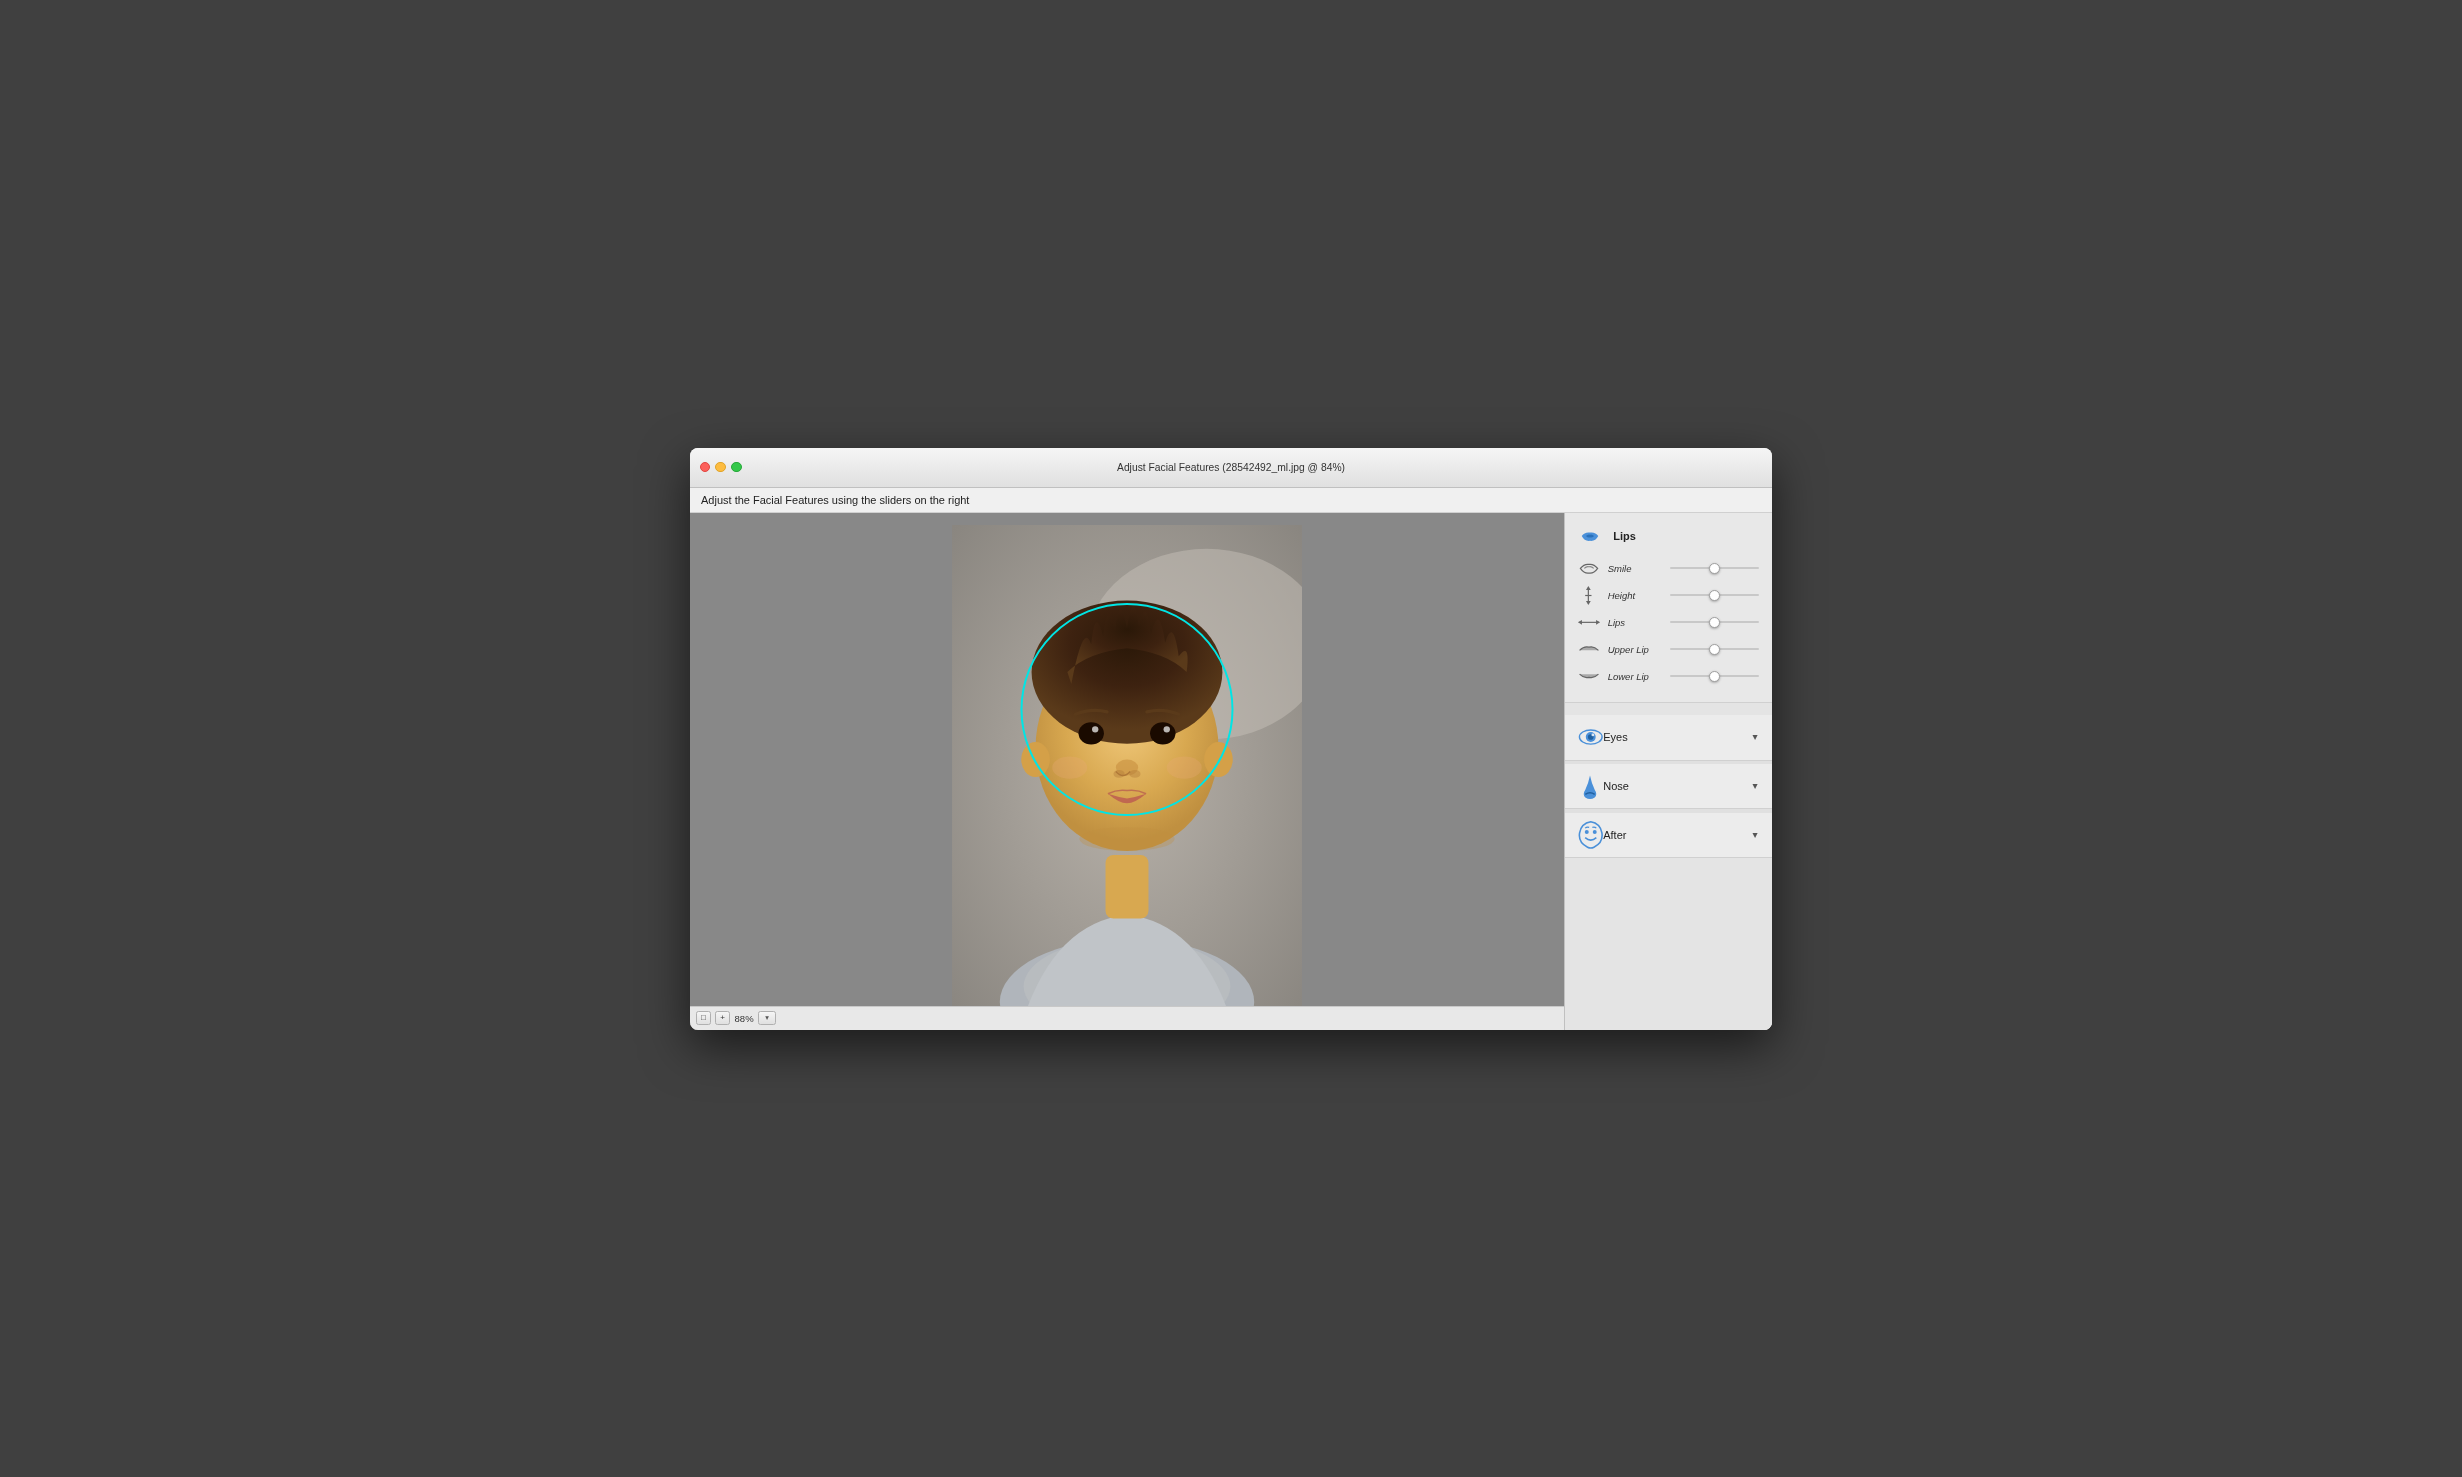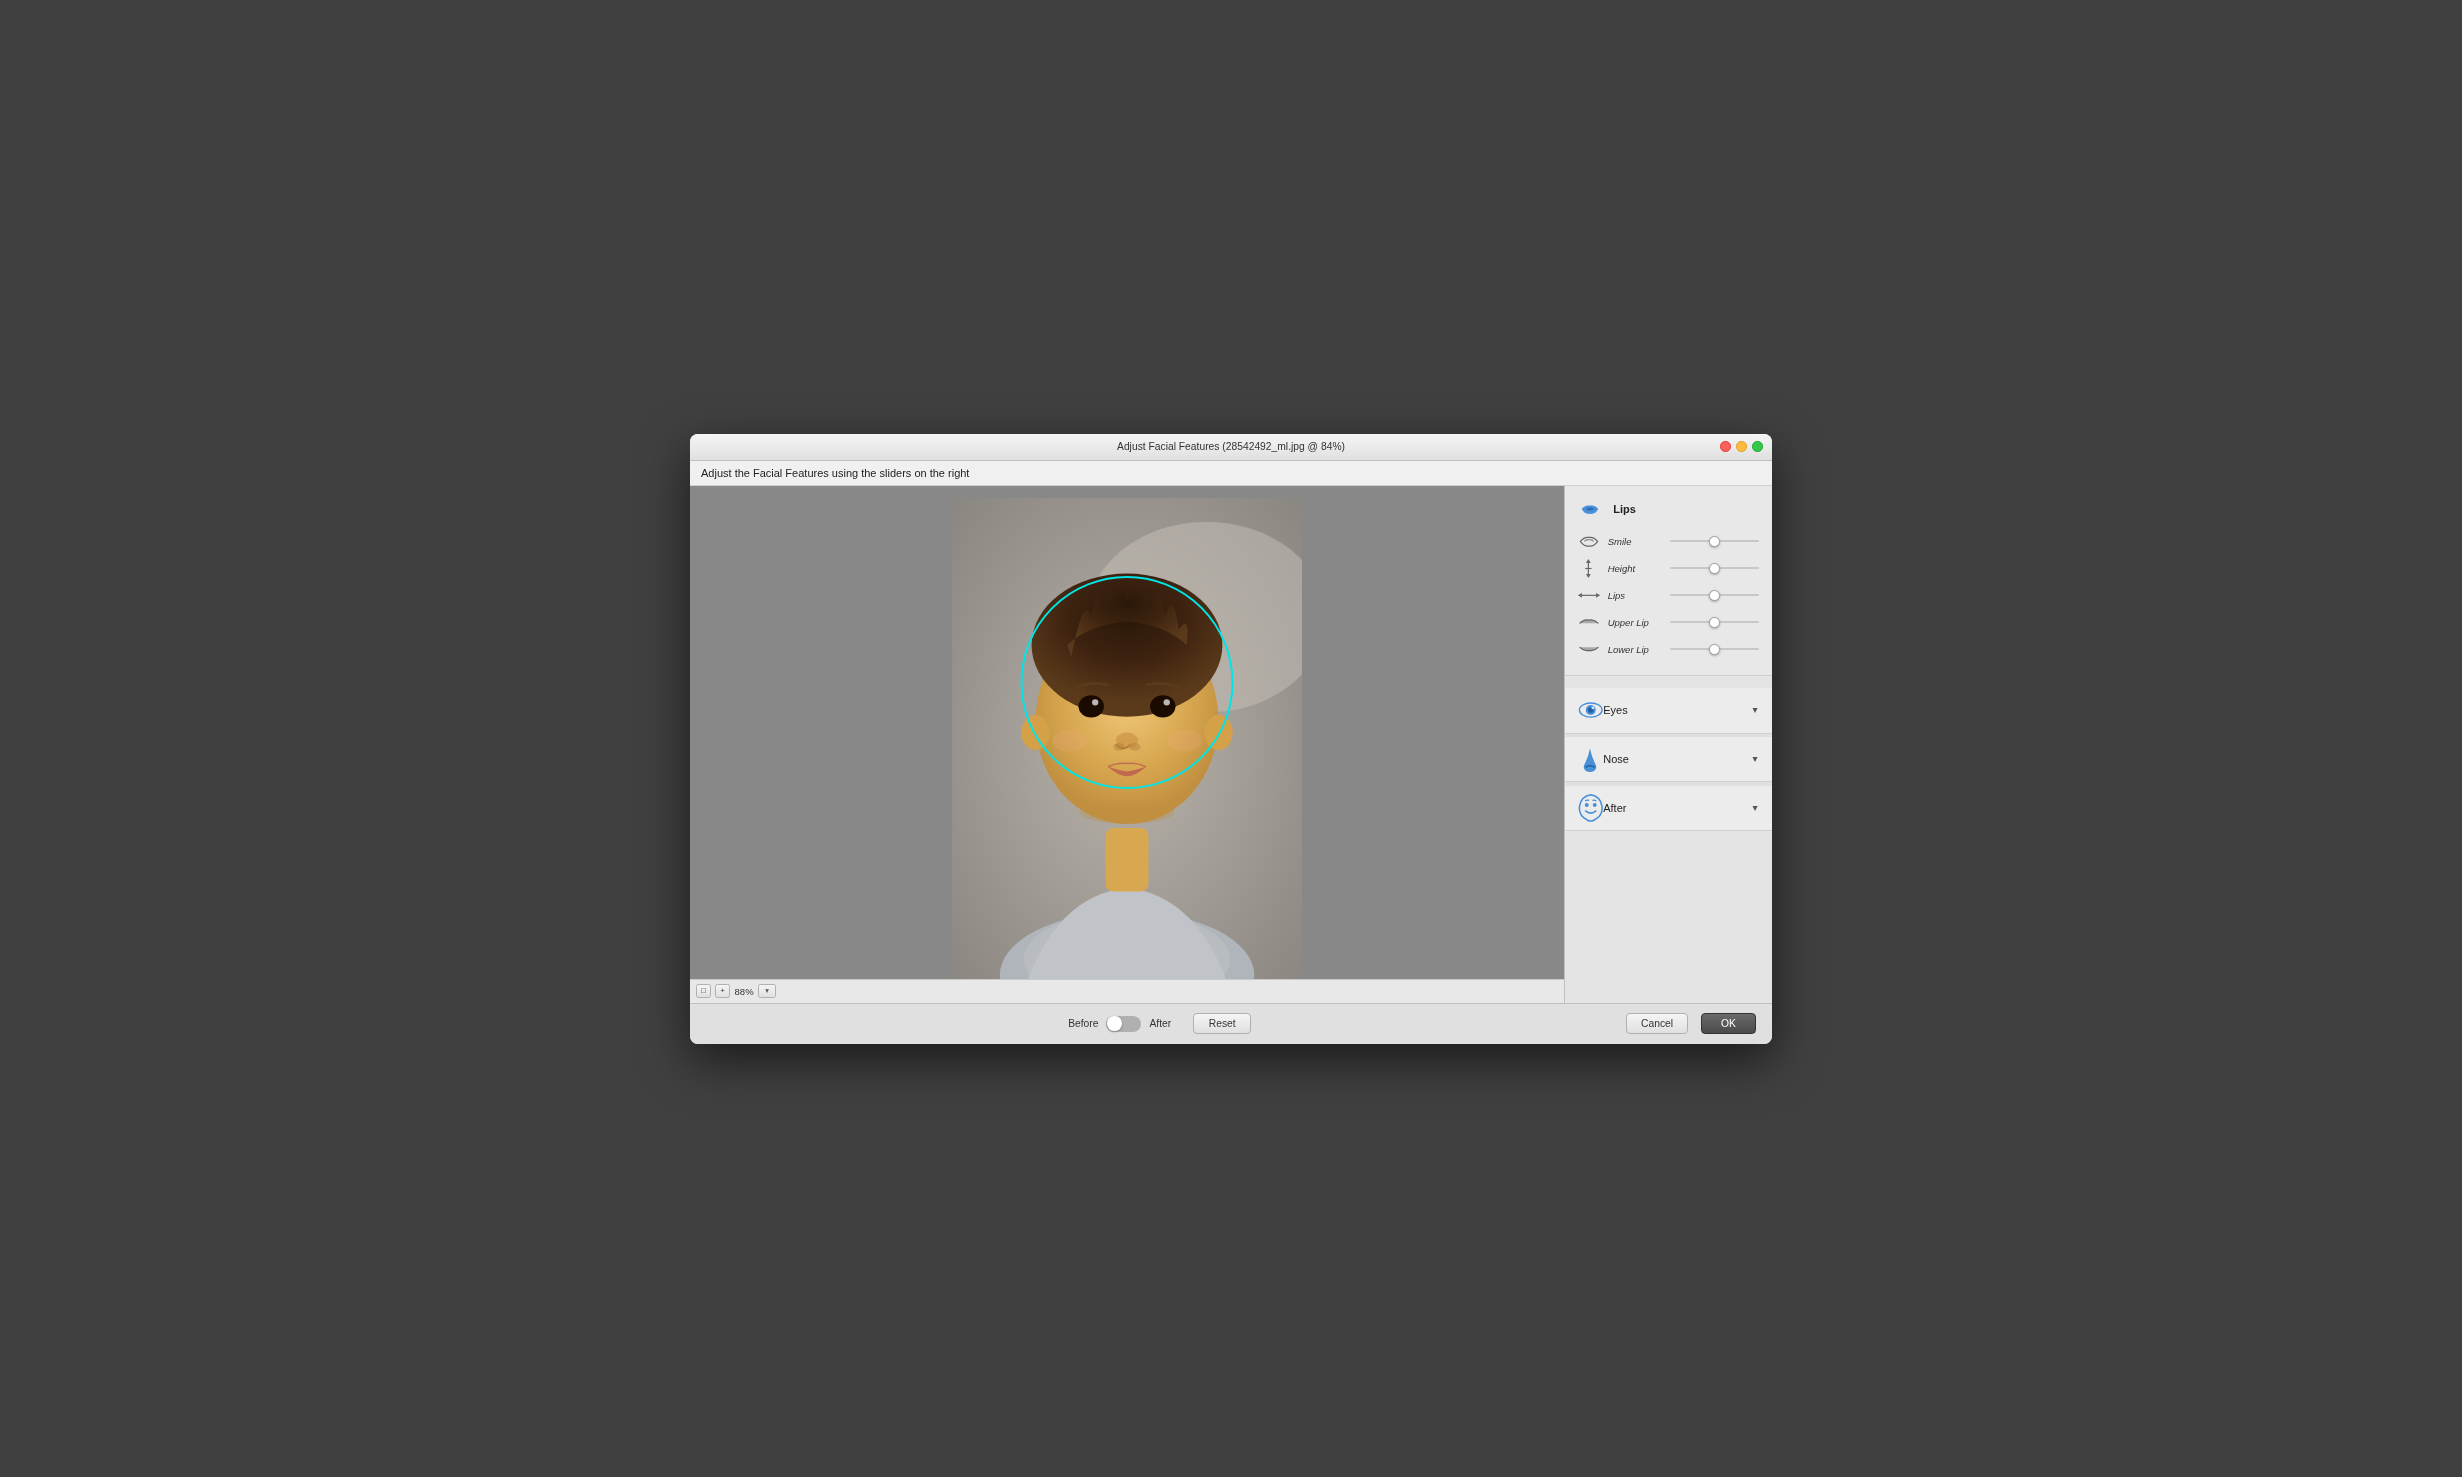--- a/index.html
+++ b/index.html
@@ -19,23 +19,22 @@
       overflow: hidden;
       display: flex;
       flex-direction: column;
     }
     .titlebar {
       background: linear-gradient(to bottom, #f5f5f5, #e0e0e0);
       border-bottom: 0.8px solid #c0c0c0;
       display: flex;
       align-items: center;
       padding: 0 9.5px;
-      height: 27px;
+      height: 40px;
       position: relative;
-      justify-content: flex-end;
     }
     .traffic-lights {
       display: flex;
       gap: 5.6px;
     }
     .traffic-light {
       width: 10.3px;
       height: 10.3px;
       border-radius: 50%;
     }
@@ -527,27 +526,15 @@
         </div>
         <span class="section-collapsed-title">After</span>
         <span class="section-chevron">▼</span>
       </div>
 
       <div style="flex:1; background:#e4e4e4;"></div>
 
     </div>
   </div>
 
-  <div class="bottom-bar">
-    <div class="before-after-group">
-      <span class="ba-label">Before</span>
-      <div class="toggle-switch">
-        <div class="toggle-knob"></div>
-      </div>
-      <span class="ba-label">After</span>
-    </div>
-    <button class="reset-btn">Reset</button>
-    <button class="cancel-btn">Cancel</button>
-    <button class="ok-btn">OK</button>
-  </div>
 
 </div>
 
 
 </body></html>

